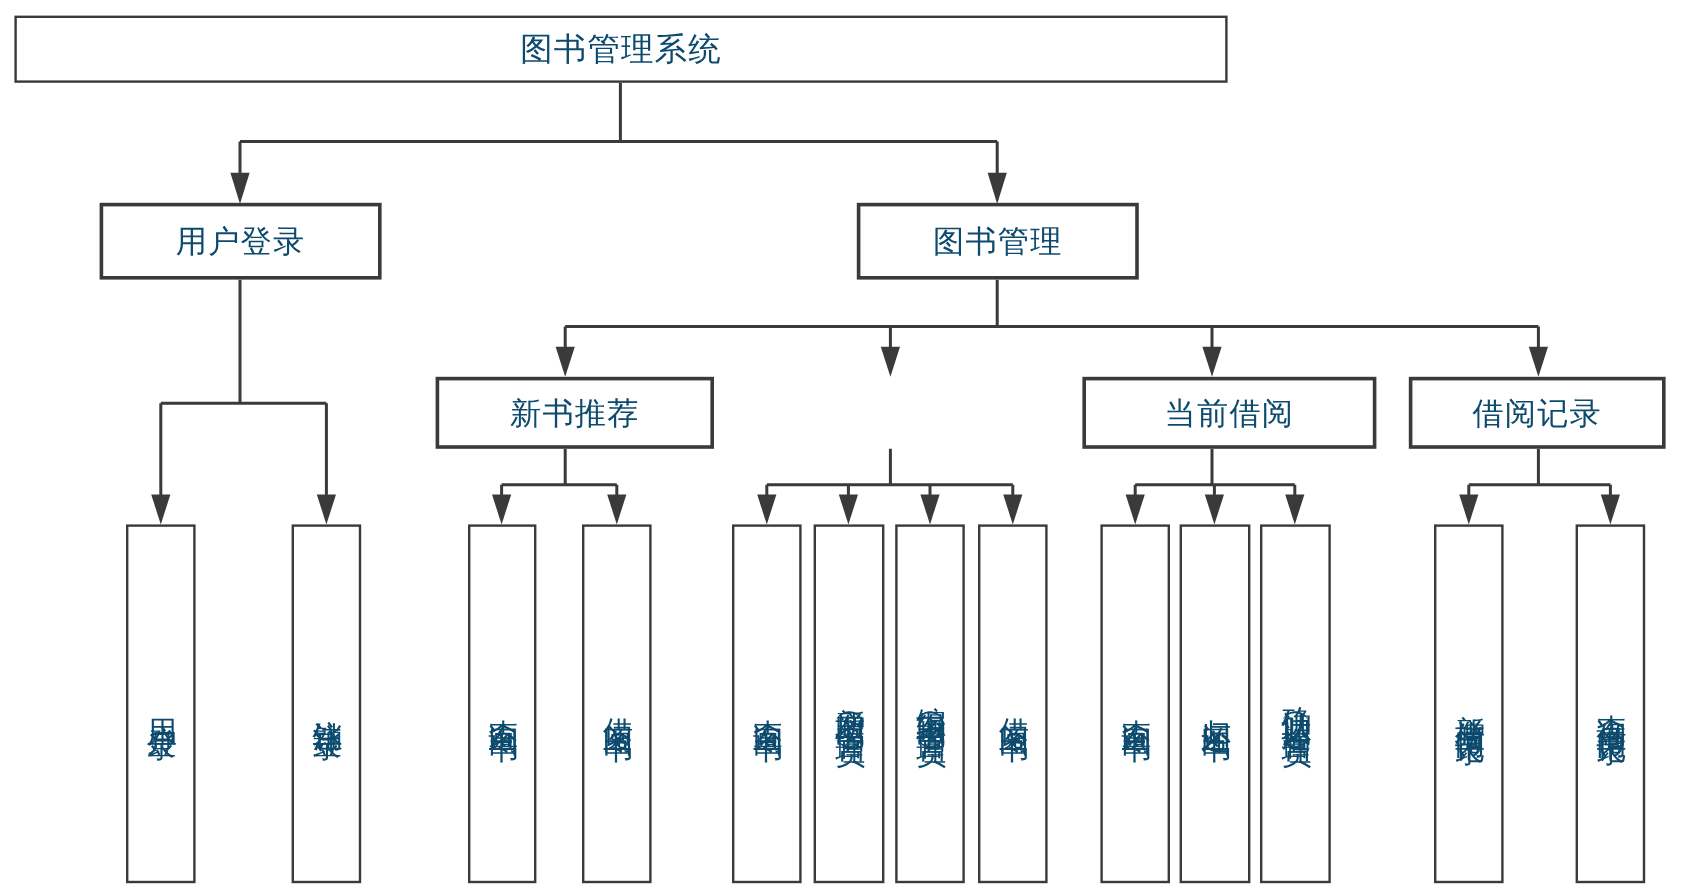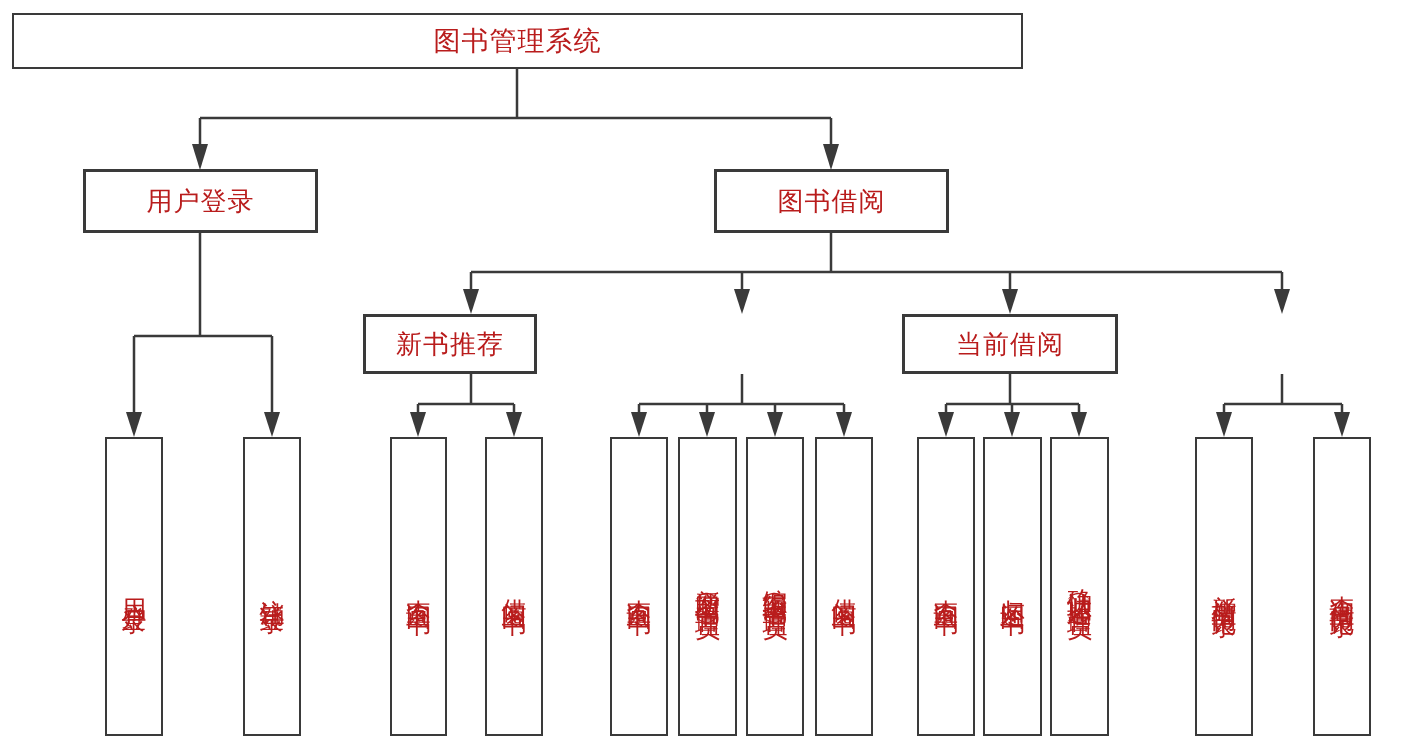--- a/index.html
+++ b/index.html
@@ -19,21 +19,21 @@
   }
   .node {
     position: absolute;
     box-sizing: border-box;
     background: #ffffff;
     border: 3px solid #3a3a3a;
     display: flex;
     align-items: center;
     justify-content: center;
     z-index: 1;
-    color: #b91c1c;
+    color: #0c4a6e;
   }
   .node.root { border-width: 2px; }
   .node.hbox span {
     font-size: 26px;
     letter-spacing: 1px;
     white-space: nowrap;
   }
   .node.root span { font-size: 27px; }
   .node.vbox { border-width: 2.5px; }
   .node.vbox span {
@@ -101,28 +101,31 @@
   </svg>
 
   <div class="node root hbox" style="left:12px; top:13px; width:1011px; height:56px;">
     <span>图书管理系统</span>
   </div>
 
   <div class="node hbox" style="left:83px; top:169px; width:235px; height:64px;">
     <span>用户登录</span>
   </div>
   <div class="node hbox" style="left:714px; top:169px; width:235px; height:64px;">
-    <span>图书借阅</span>
+    <span>图书管理</span>
   </div>
 
-  <div class="node hbox" style="left:363px; top:314px; width:174px; height:60px;">
+  <div class="node hbox" style="left:363px; top:314px; width:232px; height:60px;">
     <span>新书推荐</span>
   </div>
-  <div class="node hbox" style="left:902px; top:314px; width:216px; height:60px;">
+  <div class="node hbox" style="left:902px; top:314px; width:245px; height:60px;">
     <span>当前借阅</span>
+  </div>
+  <div class="node hbox" style="left:1174px; top:314px; width:214px; height:60px;">
+    <span>借阅记录</span>
   </div>
 
   <div class="node vbox" style="left:105px; top:437px; width:58px; height:299px;">
     <span>用户登录</span>
   </div>
   <div class="node vbox" style="left:243px; top:437px; width:58px; height:299px;">
     <span>注销登录</span>
   </div>
 
   <div class="node vbox" style="left:390px; top:437px; width:57px; height:299px;">

